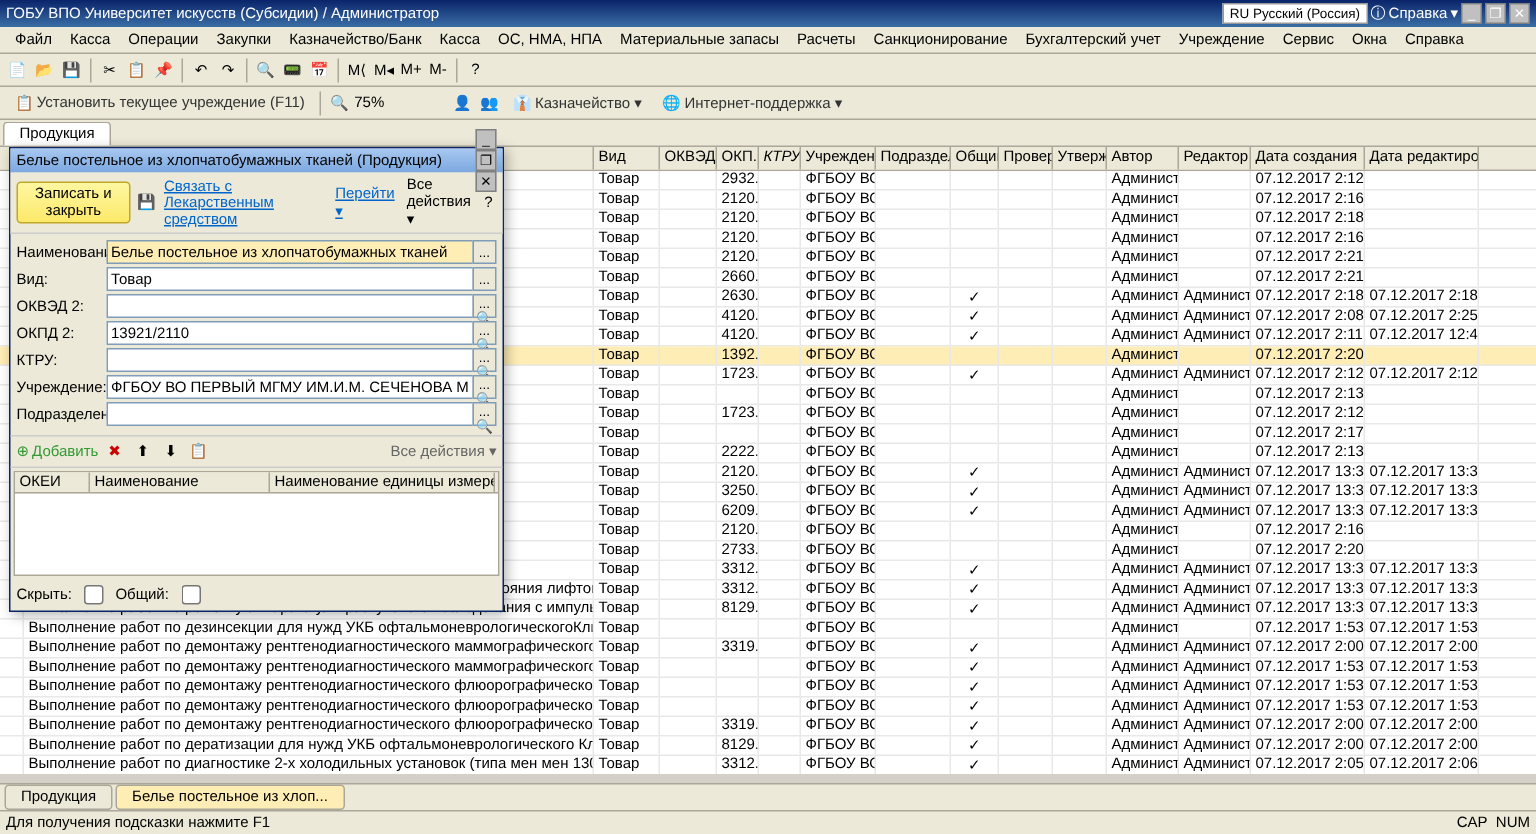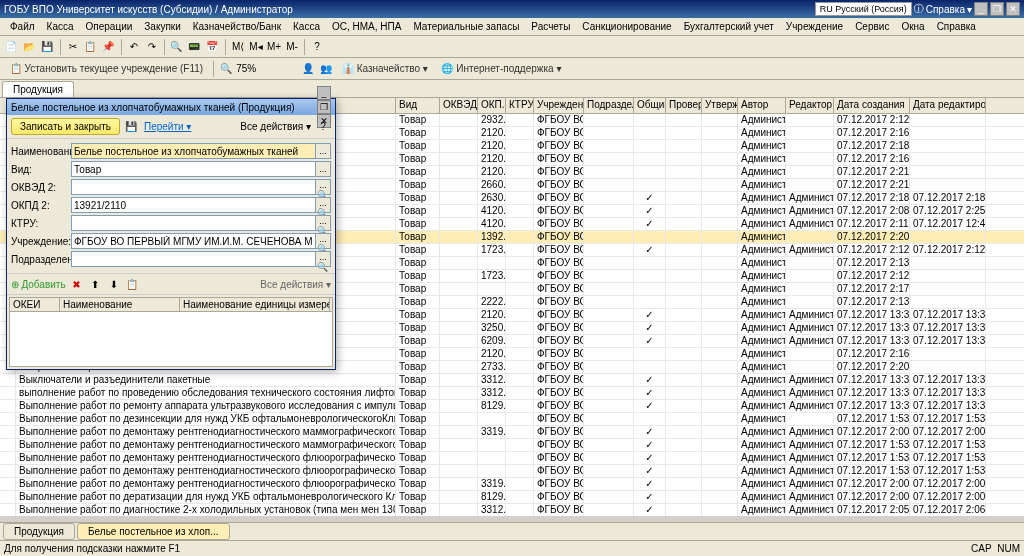--- a/index.html
+++ b/index.html
@@ -124,21 +124,21 @@
 </div>
 
 <div class="main-area">
   <div class="grid">
     <div class="grid-header" id="grid-header-row">
         <div class="gh-cell" style="width: 16px;"></div>
         <div class="gh-cell" style="width: 380px;">Наименование</div>
         <div class="gh-cell" style="width: 44px;">Вид</div>
         <div class="gh-cell" style="width: 38px;">ОКВЭД 2</div>
         <div class="gh-cell" style="width: 28px;">ОКП...</div>
-        <div class="gh-cell" style="width: 28px;">КТРУ</div>
+        <div class="gh-cell" style="width: 28px; font-style: italic;">КТРУ</div>
         <div class="gh-cell" style="width: 50px;">Учреждение</div>
         <div class="gh-cell" style="width: 50px;">Подразделение</div>
         <div class="gh-cell" style="width: 32px;">Общий</div>
         <div class="gh-cell" style="width: 36px;">Проверен</div>
         <div class="gh-cell" style="width: 36px;">Утвержден</div>
         <div class="gh-cell" style="width: 48px;">Автор</div>
         <div class="gh-cell" style="width: 48px;">Редактор</div>
         <div class="gh-cell" style="width: 76px;">Дата создания</div>
         <div class="gh-cell" style="width: 76px;">Дата редактирования</div>
       </div>
@@ -678,20 +678,21 @@
       <span>Белье постельное из хлопчатобумажных тканей (Продукция)</span>
       <span>
         <span class="title-btn">_</span>
         <span class="title-btn">❐</span>
         <span class="title-btn">✕</span>
       </span>
     </div>
     <div class="dialog-toolbar">
       <button class="btn-save">Записать и закрыть</button>
       <span class="tb-btn">💾</span>
+      <span class="dialog-link">Связать с Лекарственным средством</span>
       <span class="dialog-link">Перейти ▾</span>
       <span style="flex:1"></span>
       <span style="font-size:10px">Все действия ▾</span>
       <span class="tb-btn">?</span>
     </div>
     <div class="form">
       <div class="form-row">
           <span class="form-label">Наименование</span>
           <input class="form-input hl" value="Белье постельное из хлопчатобумажных тканей" style="">
           <button class="form-btn">...</button>
@@ -737,20 +738,26 @@
       </span>
       <span class="vse">Все действия ▾</span>
     </div>
     <div class="sub-grid">
       <div class="sub-grid-h" id="subgrid-h">
           <div class="gh-cell" style="width: 50px;">ОКЕИ</div>
           <div class="gh-cell" style="width: 120px;">Наименование</div>
           <div class="gh-cell" style="width: 150px;">Наименование единицы измерения</div>
         </div>
     </div>
+    <div class="bottom-row">
+      <span>Скрыть:</span>
+      <input type="checkbox" style="">
+      <span>Общий:</span>
+      <input type="checkbox" style="">
+    </div>
   </div>
 </div>
 
 <div class="bottom-tabs">
   <div class="btab">Продукция</div>
   <div class="btab hl">Белье постельное из хлоп...</div>
 </div>
 
 <div class="status-bar">
   <span>Для получения подсказки нажмите F1</span>

